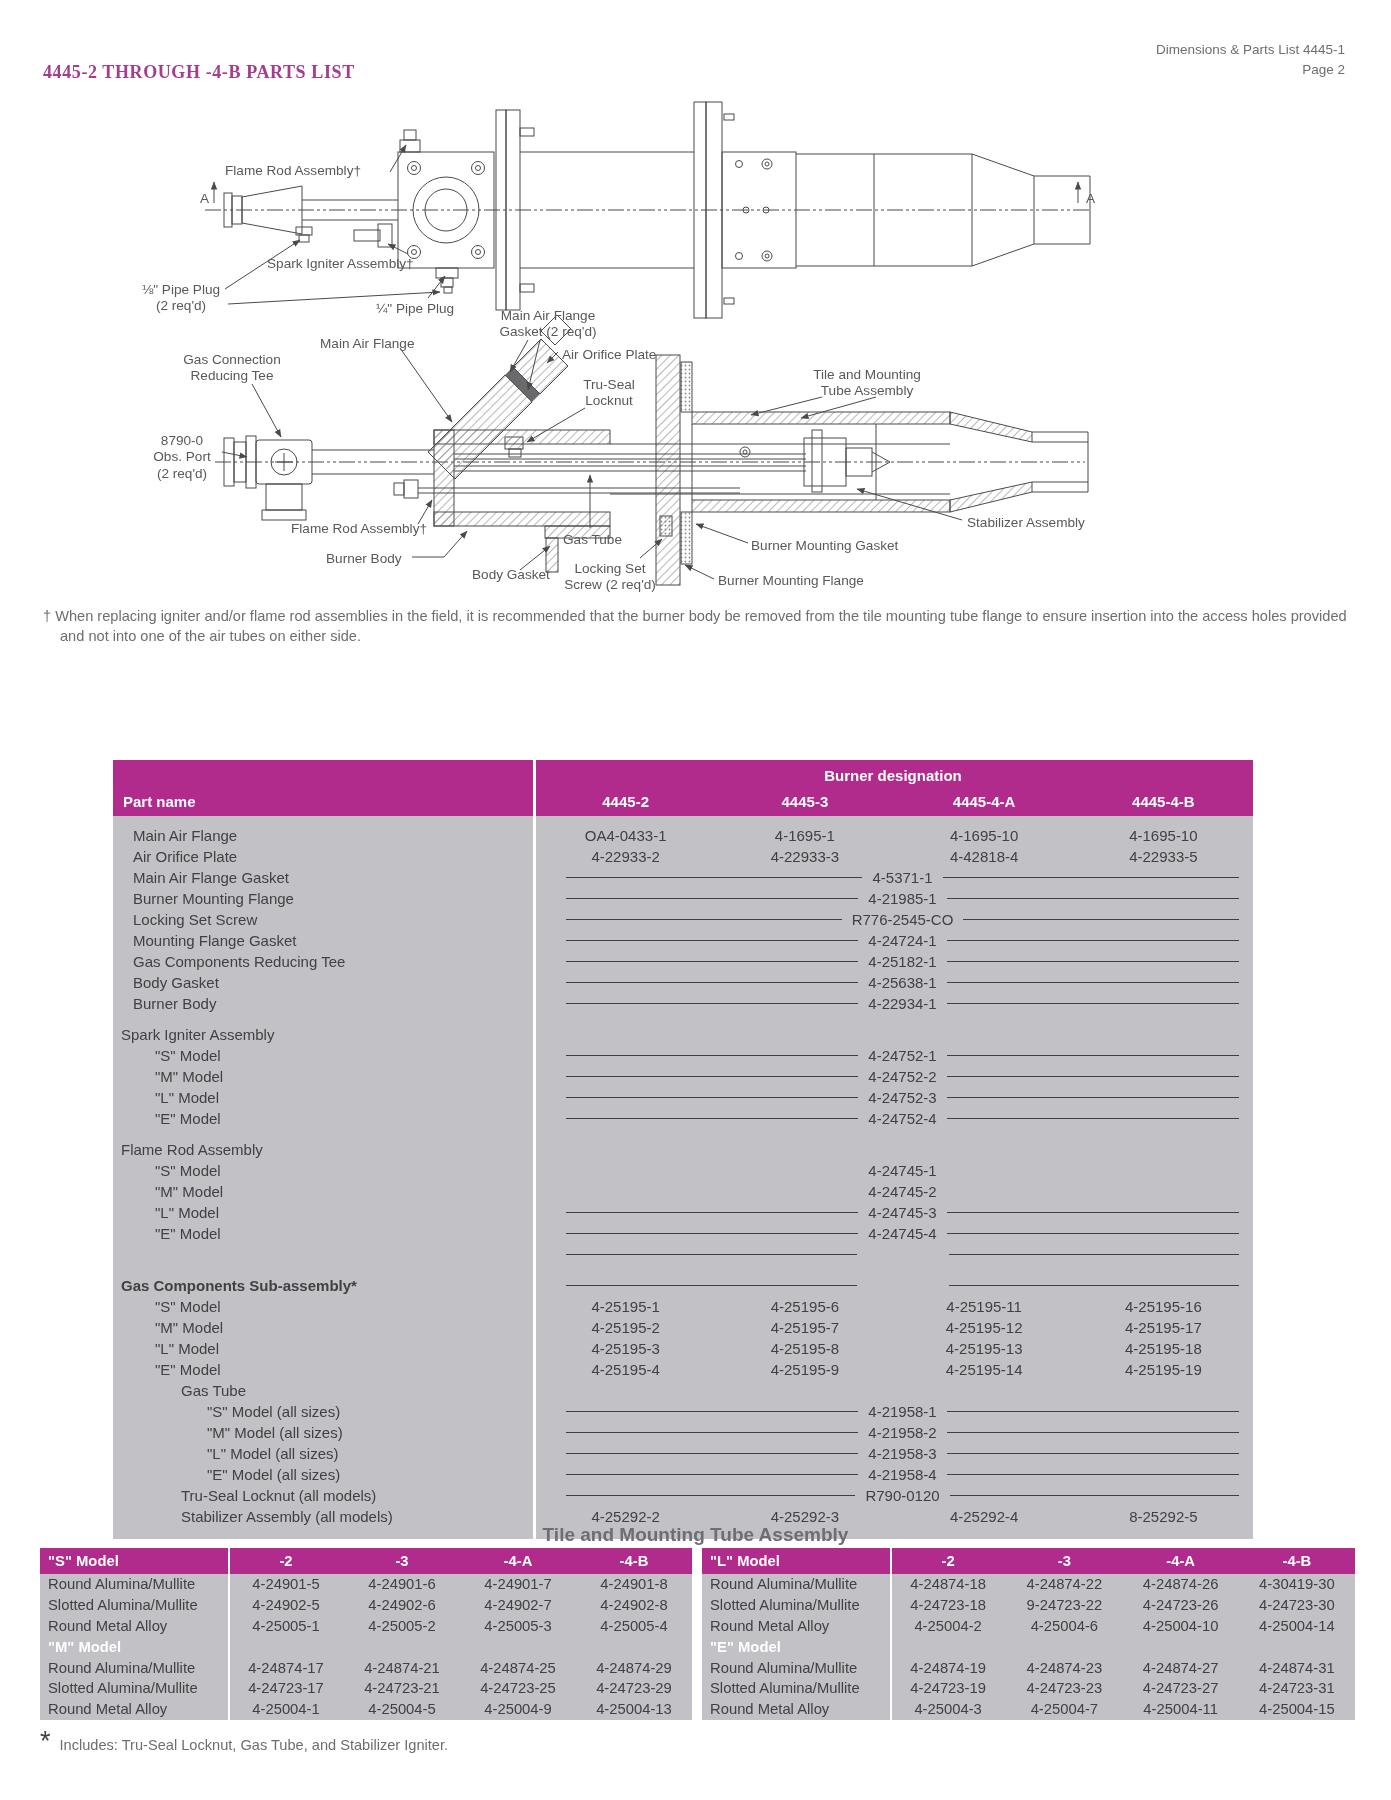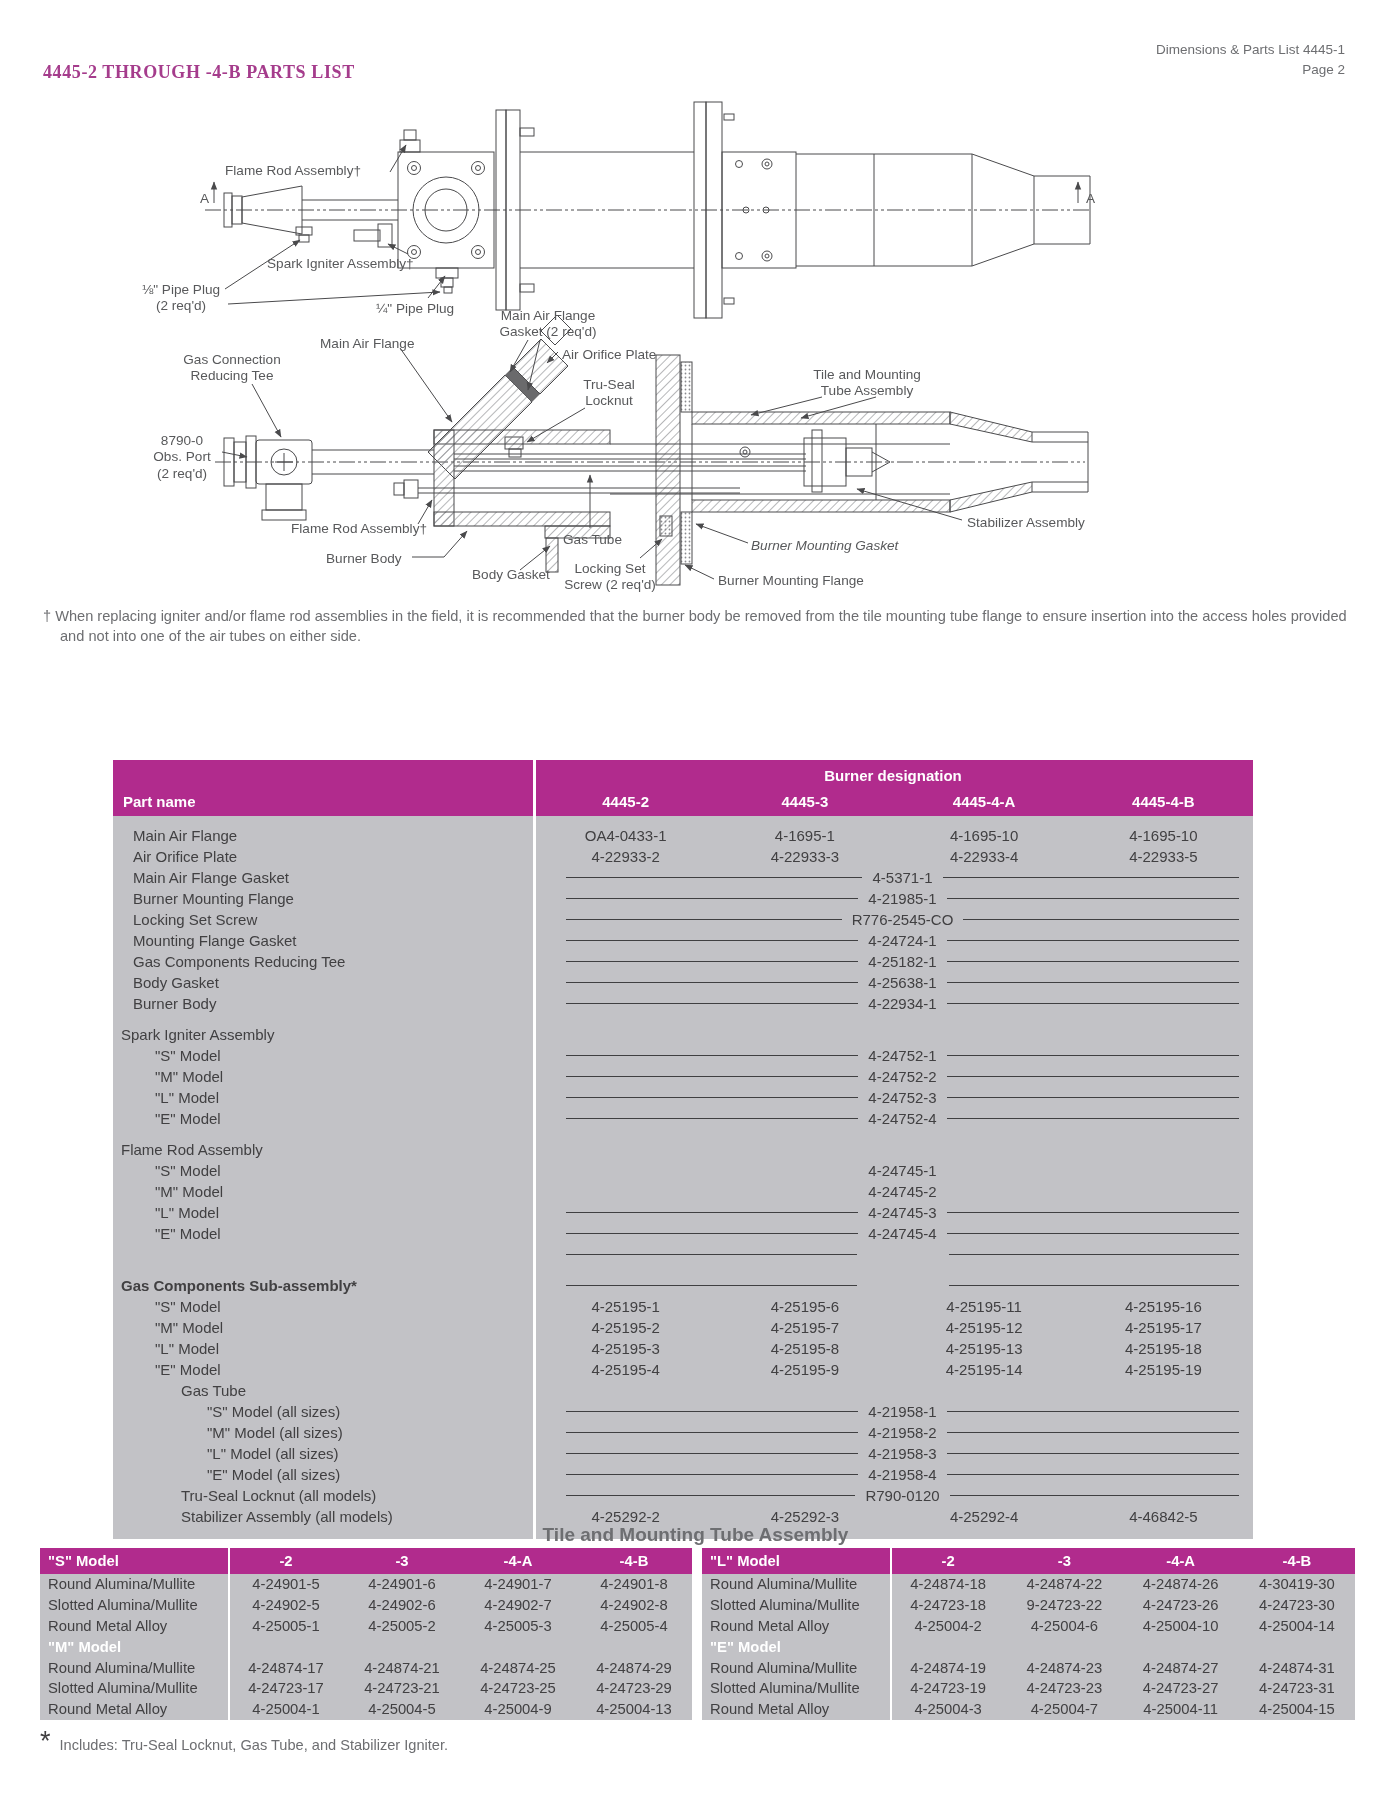--- a/index.html
+++ b/index.html
@@ -301,21 +301,21 @@
       </div>
       <div class="dlabel" style="left: 967px; top: 415px;">
         <div>Stabilizer Assembly</div>
       </div>
       <div class="dlabel" style="left: 291px; top: 421px;">
         <div>Flame Rod Assembly†</div>
       </div>
       <div class="dlabel" style="left: 563px; top: 432px;">
         <div>Gas Tube</div>
       </div>
-      <div class="dlabel" style="left: 751px; top: 438px; font-style: italic;">
+      <div class="dlabel" style="left: 751px; top: 438px;">
         <div>Burner Mounting Gasket</div>
       </div>
       <div class="dlabel" style="left: 326px; top: 451px;">
         <div>Burner Body</div>
       </div>
       <div class="dlabel" style="left: 472px; top: 467px;">
         <div>Body Gasket</div>
       </div>
       <div class="dlabel c" style="left: 610px; top: 461px;">
         <div>Locking Set</div>
@@ -348,21 +348,21 @@
           <div class="pt-cell">4-1695-1</div>
           <div class="pt-cell">4-1695-10</div>
           <div class="pt-cell">4-1695-10</div>
         </div>
       </div>
       <div class="pt-row">
         <div class="pt-label" style="padding-left: 20px;">Air Orifice Plate</div>
         <div class="pt-data">
           <div class="pt-cell">4-22933-2</div>
           <div class="pt-cell">4-22933-3</div>
-          <div class="pt-cell">4-22933-4</div>
+          <div class="pt-cell">4-42818-4</div>
           <div class="pt-cell">4-22933-5</div>
         </div>
       </div>
       <div class="pt-row">
         <div class="pt-label" style="padding-left: 20px;">Main Air Flange Gasket</div>
         <div class="pt-data">
           <div class="pt-span">
             <div class="ln l"></div>
             <div class="val">4-5371-1</div>
             <div class="ln r"></div>
@@ -629,21 +629,21 @@
             <div class="ln r"></div>
           </div>
         </div>
       </div>
       <div class="pt-row">
         <div class="pt-label" style="padding-left: 68px;">Stabilizer Assembly (all models)</div>
         <div class="pt-data">
           <div class="pt-cell">4-25292-2</div>
           <div class="pt-cell">4-25292-3</div>
           <div class="pt-cell">4-25292-4</div>
-          <div class="pt-cell">4-46842-5</div>
+          <div class="pt-cell">8-25292-5</div>
         </div>
       </div>
     </div>
   <div class="pt-divider" style="position:absolute;top:0;height:100%;"></div>
 </div>
 
 <div class="tile-caption">Tile and Mounting Tube Assembly</div>
 
 <div class="tile-table t0">
   <div class="tt-inner" id="tile-table-0">

